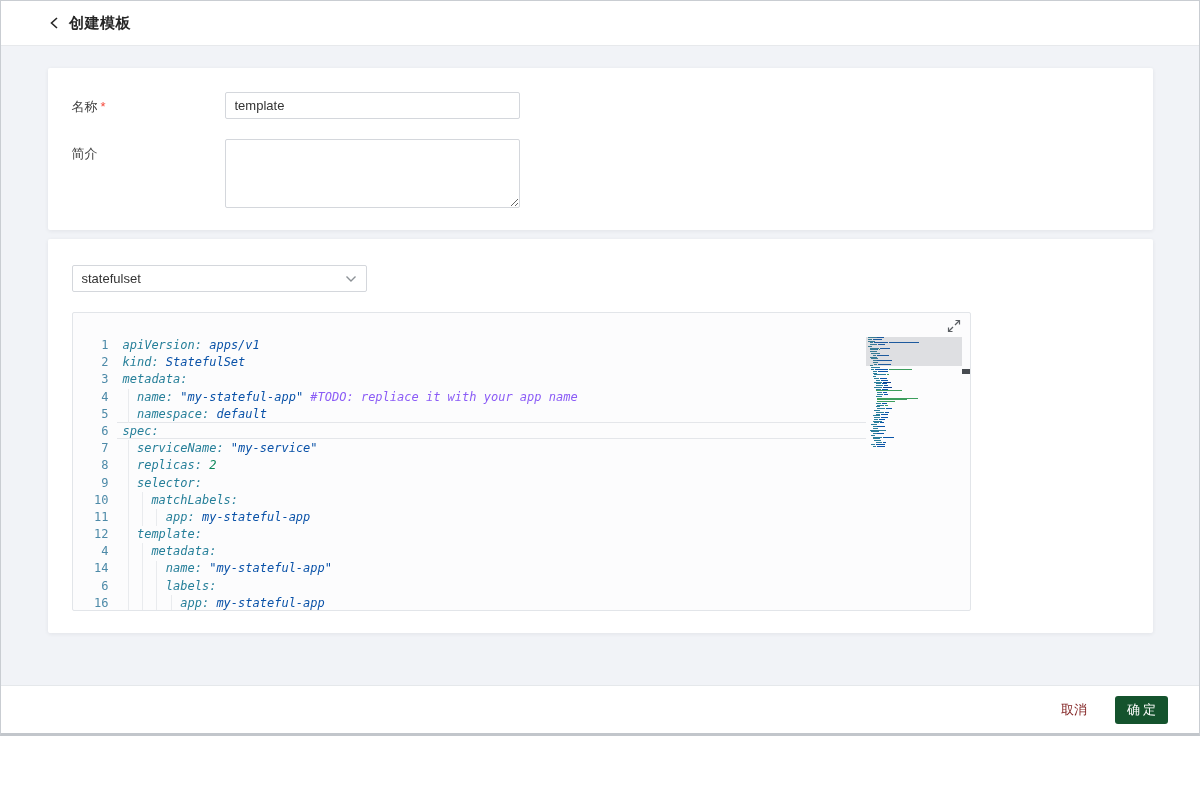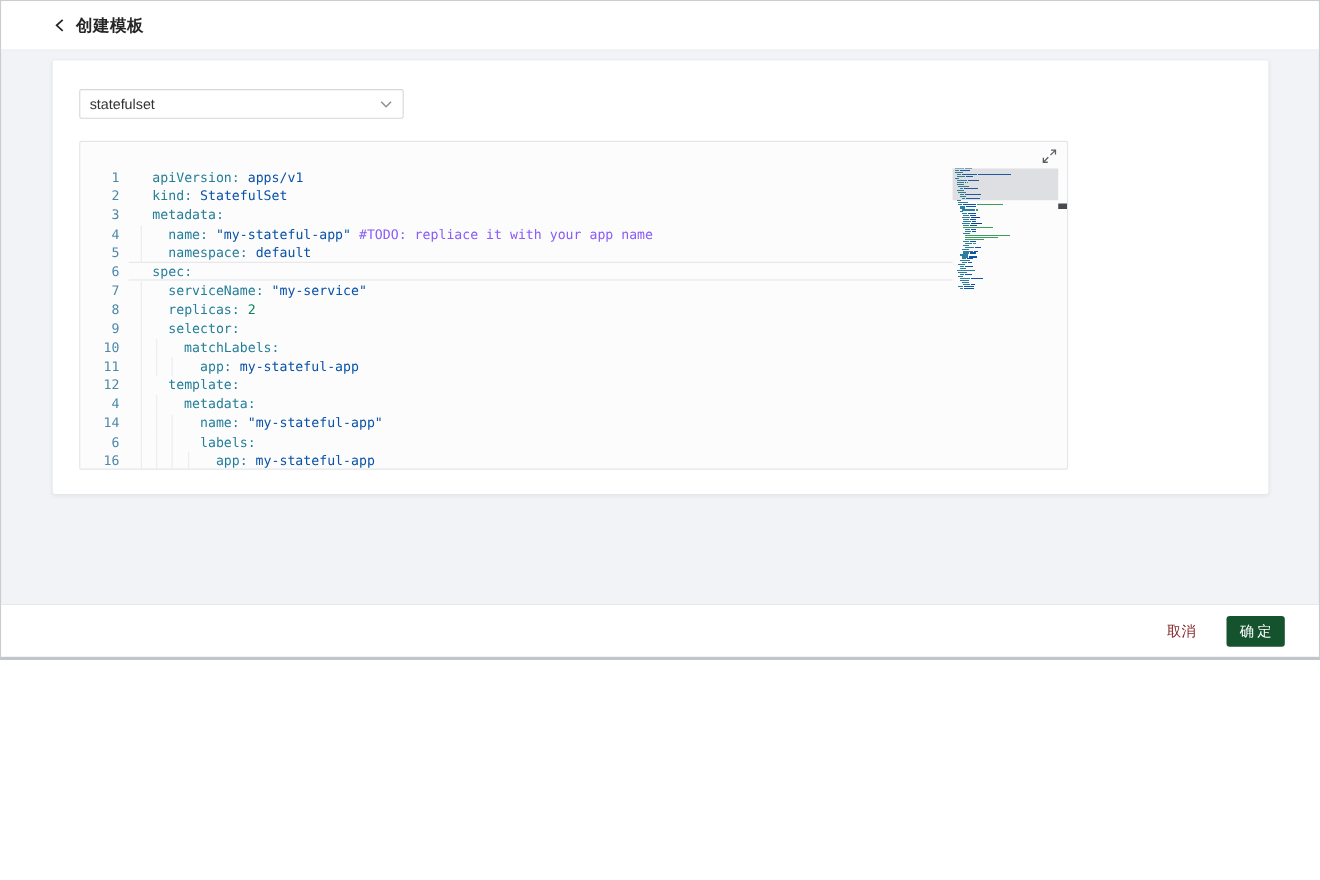--- a/index.html
+++ b/index.html
@@ -1,17 +1,17 @@
 <!DOCTYPE html>
 <html><head>
 <meta charset="utf-8">
 <style>
   * { margin:0; padding:0; box-sizing:border-box; }
   html,body { width:1200px; height:800px; font-family:"Liberation Sans","DejaVu Sans",sans-serif; }
-  .frame { position:relative; width:1200px; height:600px; background:#f1f3f7; border:1px solid #c9cdd2; border-bottom:3px solid #c2c6cb; overflow:hidden; }
+  .frame { position:relative; width:1200px; height:736px; background:#f1f3f7; border:1px solid #c9cdd2; border-bottom:3px solid #c2c6cb; overflow:hidden; }
 
   
   .topbar { height:45px; background:#fff; border-bottom:1px solid #e7e9ec; display:flex; align-items:center; padding-left:48px; }
   .back { display:flex; align-items:center; cursor:pointer; color:#262626; }
   .back svg { margin-right:10px; }
   .page-title { font-size:15px; font-weight:600; color:#262626; letter-spacing:.5px; }
 
   
   .card { width:1105px; margin:0 auto; background:#fff; border-radius:2px; box-shadow:0 1px 4px rgba(31,35,41,.07); }
   .card1 { margin-top:22px; height:162px; padding:24px 0 0 24px; }
@@ -23,21 +23,21 @@
   .textarea { width:295px; height:69px; border:1px solid #d4d7dc; border-radius:2px; padding:6px 9px; font-size:13px; color:#333; resize:both; font-family:"Liberation Sans","DejaVu Sans",sans-serif; outline:none; }
   .select { width:295px; height:27px; border:1px solid #d4d7dc; border-radius:2px; padding:0 9px; font-size:13px; color:#333; background:#fff; display:flex; align-items:center; justify-content:space-between; cursor:pointer; }
 
   
   .editor { position:relative; width:899px; height:299px; border:1px solid #e2e5e9; border-radius:2px; background:#fcfcfd; }
   .ed-toolbar { position:relative; height:24px; }
   .expand-btn { position:absolute; right:8px; top:5px; width:16px; height:16px; cursor:pointer; }
   .ed-body { position:relative; height:273px; overflow:hidden; font-family:"DejaVu Sans Mono","Liberation Mono",monospace; font-size:12px; }
   .gutter { position:absolute; left:0; top:0; width:36px; text-align:right; color:#4d8aa8; }
   .ln { height:17.2px; line-height:17.2px; }
-  .code-lines { position:absolute; left:66px; top:0; right:104px; white-space:pre; color:#333; }
+  .code-lines { position:absolute; left:50px; top:0; right:104px; white-space:pre; color:#333;font-style:italic; }
   .cl { height:17.2px; line-height:17.2px; }
   .tk-k { color:#267f99; }
   .tk-v { color:#0a52a8; }
   .tk-c { color:#8b5cf6; }
   .tk-n { color:#098658; }
   .guide { position:absolute; width:1px; background:#e9ebee; }
   .current-line { position:absolute; left:44px; right:104px; height:17.2px; border-top:1px solid #e4e6ea; border-bottom:1px solid #e4e6ea; pointer-events:none; }
   .minimap { position:absolute; top:0; right:8px; width:96px; height:273px; cursor:pointer; }
   .mm-slider { position:absolute; top:0; left:0; width:96px; height:29px; background:rgba(104,112,122,.20); }
   .ruler { position:absolute; top:0; right:0; width:8px; height:273px; }
@@ -55,20 +55,34 @@
 
   <div class="topbar">
     <div class="back">
       <svg width="10" height="14" viewBox="0 0 10 14">
           <polyline points="8,2 2.5,7 8,12" fill="none" stroke="#262626" stroke-width="1.6"></polyline>
         </svg>
       <span class="page-title">创建模板</span>
     </div>
   </div>
 
+  <div class="card card1">
+    <div class="form-row">
+      <div class="form-label">
+        <span>名称</span><span class="req">*</span>
+      </div>
+      <input class="text-input" value="template" style="">
+    </div>
+    <div class="form-row">
+      <div class="form-label">
+        <span>简介</span>
+      </div>
+      <textarea class="textarea" style=""></textarea>
+    </div>
+  </div>
 
   <div class="card card2">
     <div class="form-row">
       <div class="select">
         <span>statefulset</span>
         <svg width="12" height="8" viewBox="0 0 12 8">
             <polyline points="1.5,1.5 6,6 10.5,1.5" fill="none" stroke="#8c9196" stroke-width="1.4"></polyline>
           </svg>
       </div>
     </div>

